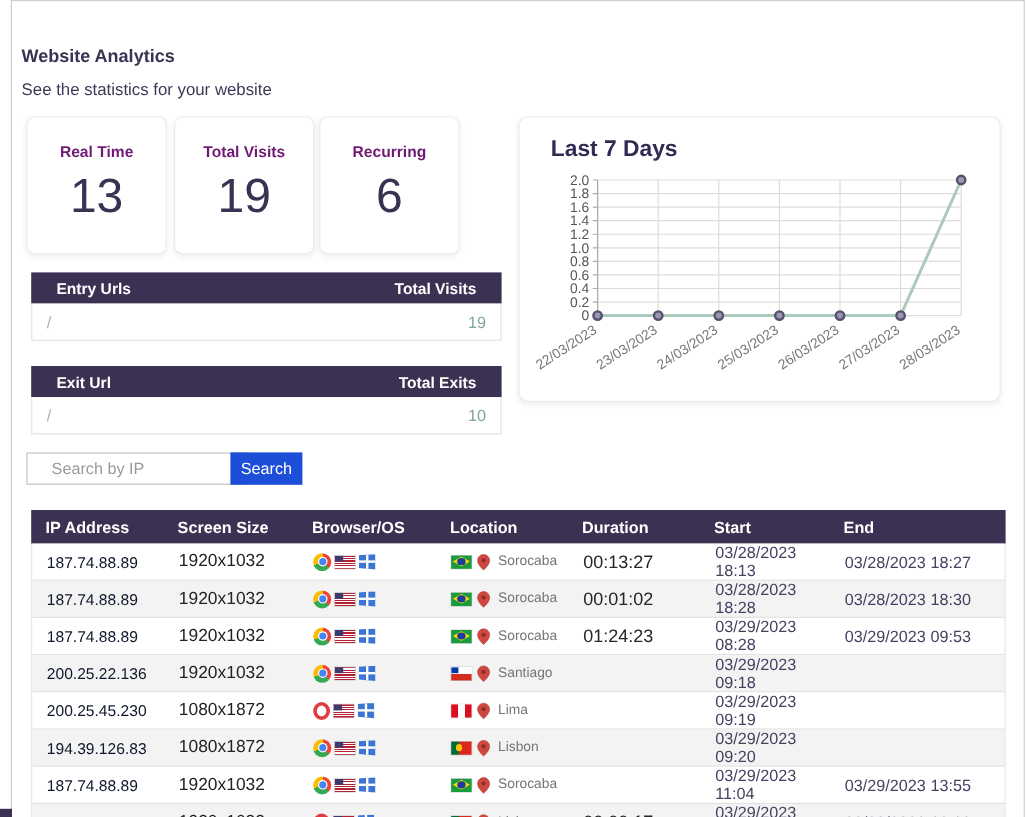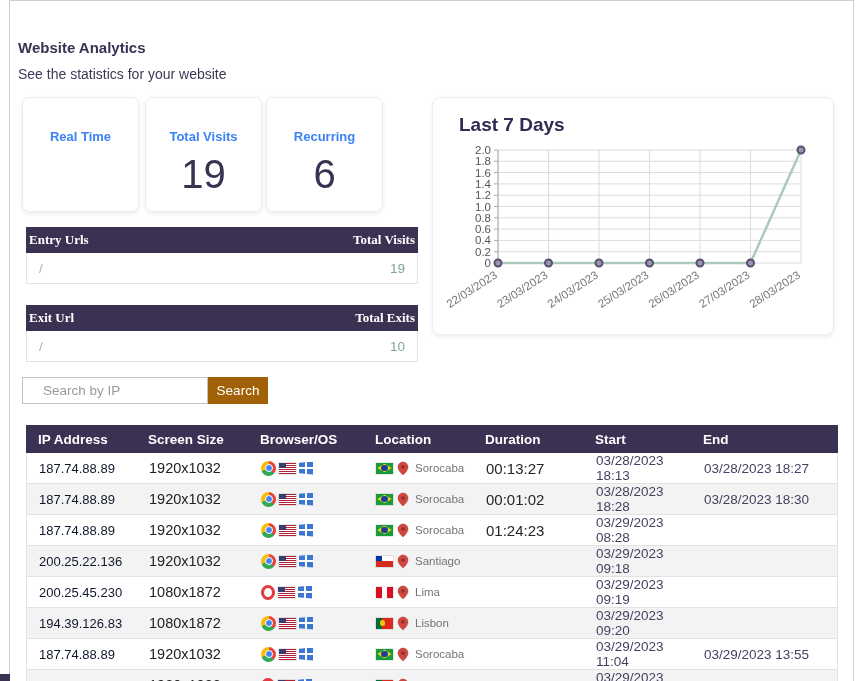--- a/index.html
+++ b/index.html
@@ -13,43 +13,43 @@
   .frame-top{left:9px;right:2px;top:0;height:1px;background:#cfcfcf;}
   .corner-chip{left:0;top:674px;width:10px;height:7px;background:#3b3153;}
 
   
   .page-title{left:18px;top:39px;font-size:15px;font-weight:bold;color:#3a3153;}
   .page-subtitle{left:18px;top:66px;font-size:14px;color:#3e3757;}
 
   
   .stat-card{top:97px;width:115px;height:113px;background:#fff;border:1px solid #ececec;
     border-radius:7px;box-shadow:0 2px 5px rgba(0,0,0,.07);text-align:center;}
-  .stat-card .lbl{margin-top:31px;font-size:13px;font-weight:bold;color:#3b82f6;}
+  .stat-card .lbl{margin-top:21px;font-size:13px;font-weight:bold;color:#701a75;}
   .stat-card .val{margin-top:8px;font-size:40px;color:#3a3153;}
 
   
   .chart-card{left:432px;top:97px;width:400px;height:236px;background:#fff;border:1px solid #ececec;
     border-radius:8px;box-shadow:0 2px 5px rgba(0,0,0,.07);}
   .chart-title{position:absolute;left:26px;top:16px;font-size:19px;font-weight:bold;color:#322a52;}
   .chart-svg{position:absolute;left:0;top:40px;}
 
   
   .mini-table{left:26px;width:392px;}
   .mini-head{height:26px;background:#3b3153;color:#fff;display:flex;justify-content:space-between;
-    align-items:center;padding:0 3px;font-size:13px;font-weight:bold;font-family:Liberation Serif, serif;}
+    align-items:center;padding:0 21px;font-size:13px;font-weight:bold;}
   .mini-row{height:30px;background:#fff;border:1px solid #e3e3e3;border-top:none;display:flex;
     justify-content:space-between;align-items:center;padding:0 12px;font-size:13.5px;}
   .mini-row .url{color:#9eb8ab;}
   .mini-row .num{color:#7ea796;}
 
   
   .search-input{left:22px;top:377px;width:186px;height:27px;box-sizing:border-box;border:1px solid #c3c3c3;
     padding:0 20px;font-size:13.5px;color:#444;font-family:inherit;}
   .search-input::placeholder{color:#9a9a9a;}
-  .search-btn{left:208px;top:377px;width:60px;height:27px;background:#a16207;color:#fff;border:none;
+  .search-btn{left:192px;top:377px;width:60px;height:27px;background:#1d4ed8;color:#fff;border:none;
     font-size:13.5px;font-family:inherit;cursor:pointer;}
 
   
   .visits{left:26px;top:425px;width:812px;}
   .vhead{position:relative;height:28px;background:#3b3153;color:#fff;font-size:13.5px;font-weight:bold;}
   .vbody{border-left:1px solid #e2e2e2;border-right:1px solid #e2e2e2;}
   .vrow{position:relative;height:30px;border-bottom:1px solid #e2e2e2;background:#fff;}
   .vrow.alt{background:#f3f3f3;}
   .cell{position:absolute;top:0;height:100%;display:flex;align-items:center;}
   .c-ip{left:12px;width:104px;font-size:13px;color:#0f172a;}
@@ -95,20 +95,21 @@
   <div class="abs frame-top"></div>
   <div class="abs frame-left"></div>
   <div class="abs frame-right"></div>
   <div class="abs corner-chip"></div>
 
   <div class="abs page-title">Website Analytics</div>
   <div class="abs page-subtitle">See the statistics for your website</div>
 
   <div class="abs stat-card" style="left:22px">
     <div class="lbl">Real Time</div>
+    <div class="val">13</div>
   </div>
   <div class="abs stat-card" style="left:145px">
     <div class="lbl">Total Visits</div>
     <div class="val">19</div>
   </div>
   <div class="abs stat-card" style="left:266px">
     <div class="lbl">Recurring</div>
     <div class="val">6</div>
   </div>
 
@@ -267,20 +268,21 @@
             <span class="pin">
               <svg width="12" height="15" viewBox="0 0 24 28">
                 <path d="M12 1C6.5 1 2 5.6 2 11.2 2 18.8 12 27 12 27s10-8.2 10-15.8C22 5.6 17.5 1 12 1z" fill="#cf4740" stroke="#b03a34"></path>
                 <circle cx="12" cy="11" r="3.6" fill="#8c2f2a"></circle>
               </svg>
             </span>
             <span class="city">Sorocaba</span>
           </div>
           <div class="cell c-dur">01:24:23</div>
           <div class="cell c-start">03/29/2023 08:28</div>
+          <div class="cell c-end">03/29/2023 09:53</div>
         </div>
         <div class="vrow alt">
           <div class="cell c-ip">200.25.22.136</div>
           <div class="cell c-screen">1920x1032</div>
           <div class="cell c-browser">
             <span class="chrome"></span>
             <span class="flag flag-us"></span>
             <span class="win"></span>
           </div>
           <div class="cell c-loc">

